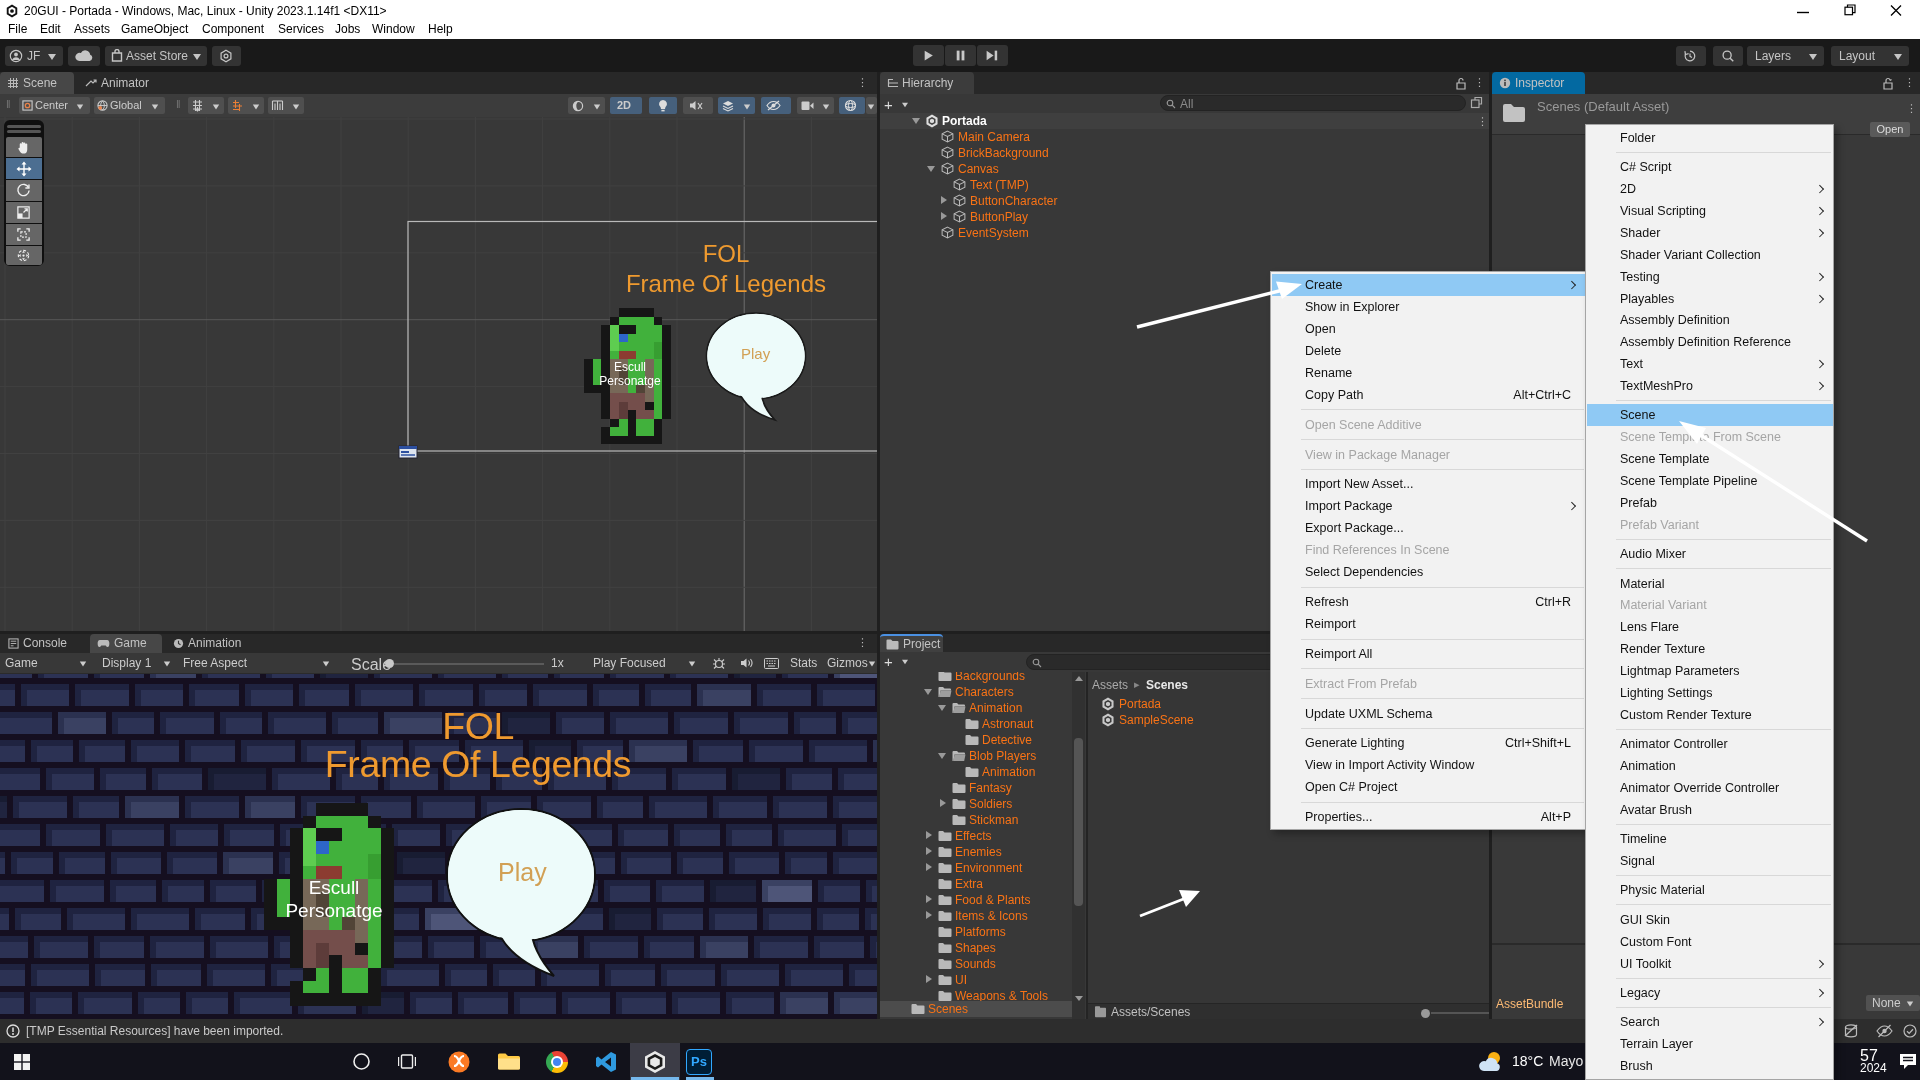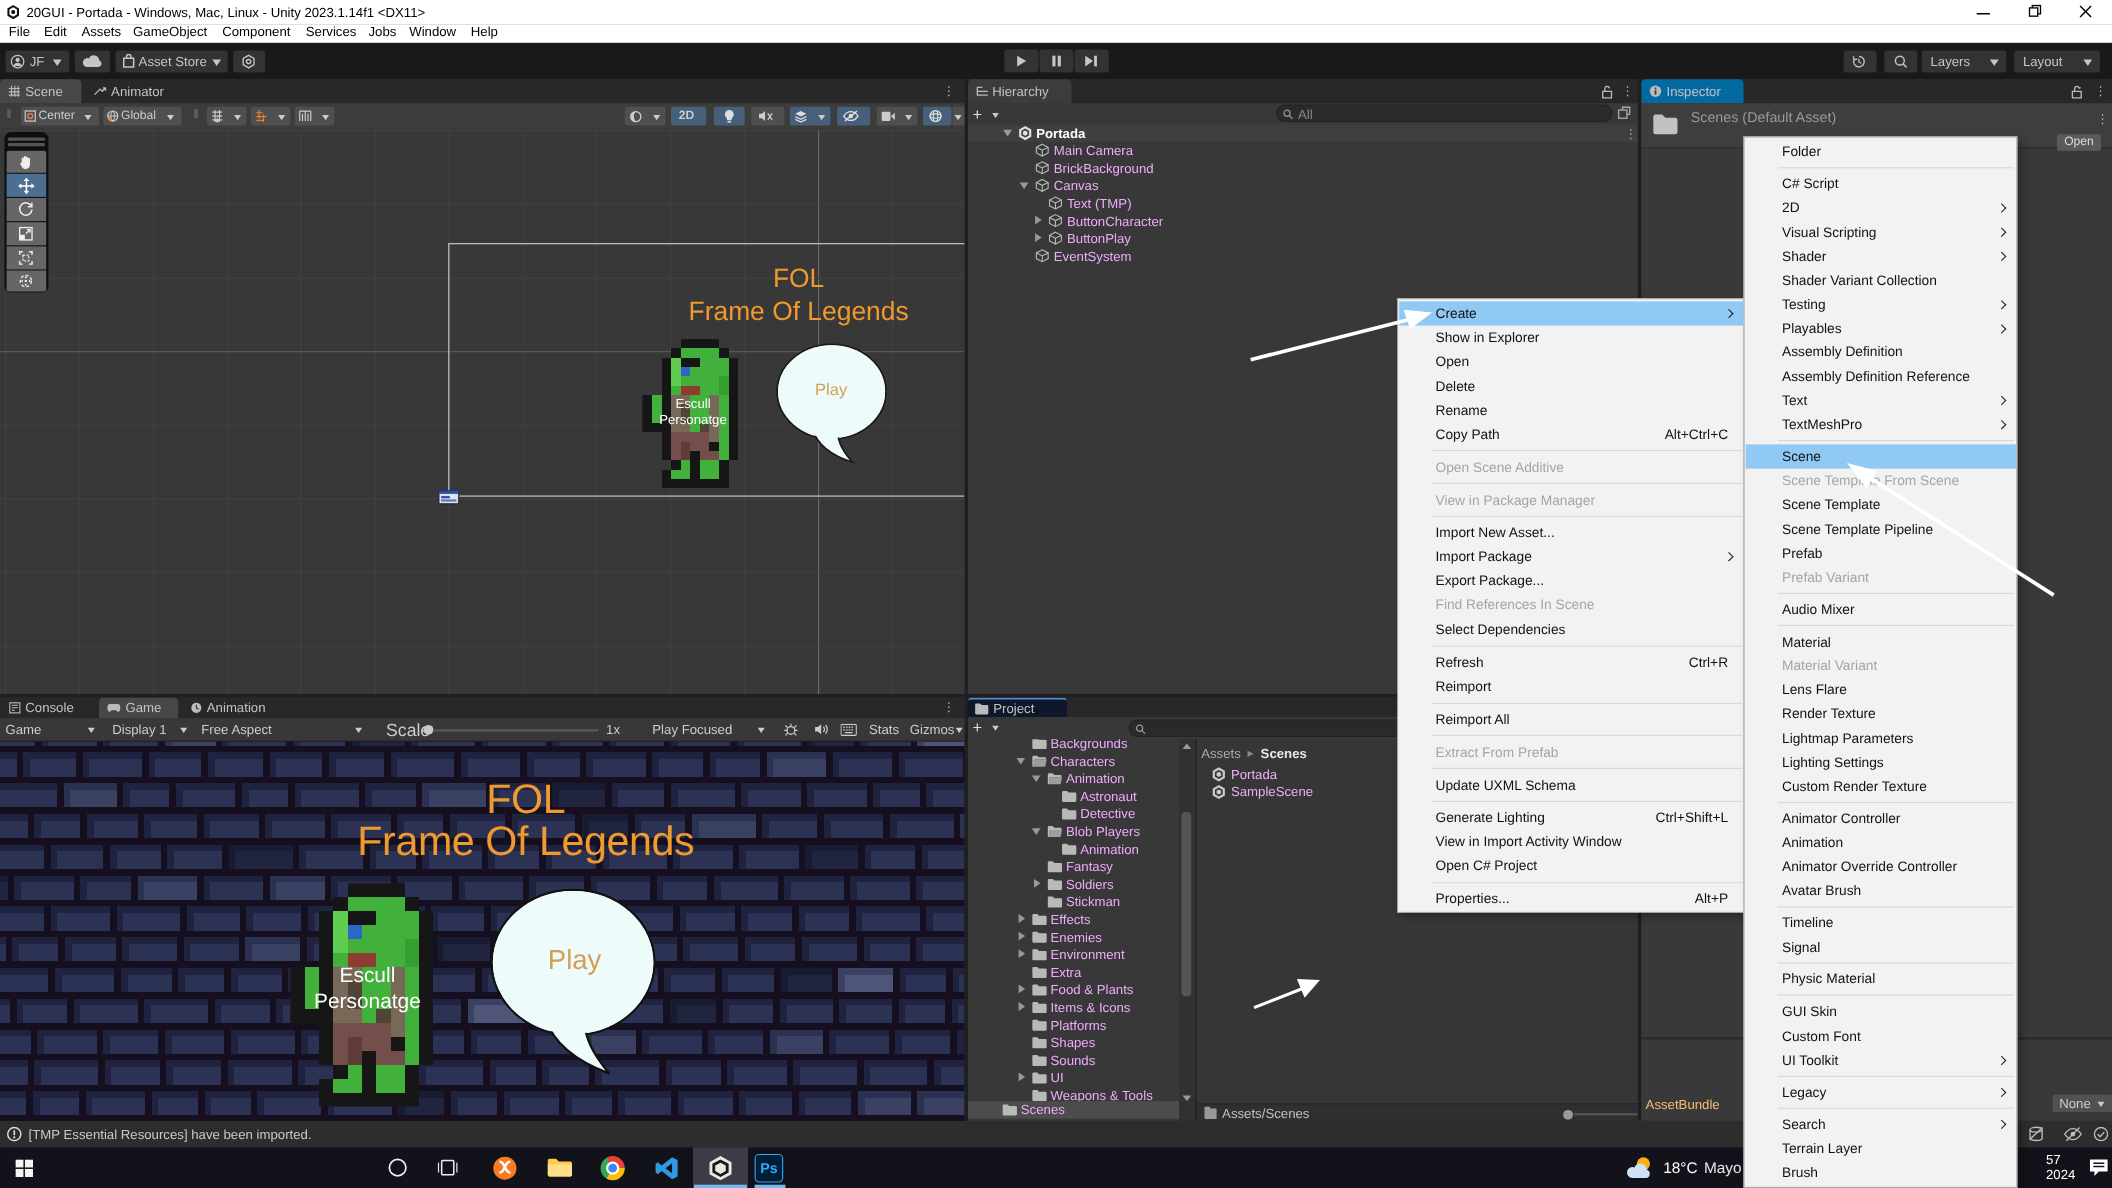--- a/index.html
+++ b/index.html
@@ -15,21 +15,21 @@
 .tabbar { position:absolute; background:#282828; }
 .tab { position:absolute; color:#c3c3c3; font-size:12px; border-radius:4px 4px 0 0; white-space:nowrap; }
 .ptool { position:absolute; background:#3c3c3c; }
 .pbtn { position:absolute; background:#4f4f4f; border-radius:2px; color:#ccc; font-size:11px; white-space:nowrap; }
 .pbtn.blue { background:#46607c; }
 #scene-vp { left:0; top:117px; width:877px; height:517px; background:#383838; overflow:hidden; }
 #game-vp  { left:0; top:674px; width:877px; height:345px; background:#1a1a2e; overflow:hidden; }
 #hier-body { left:880px; top:94px; width:609px; height:537px; background:#383838; overflow:hidden; }
 #proj-body { left:880px; top:652px; width:609px; height:367px; background:#383838; overflow:hidden; }
 #insp-body { left:1492px; top:94px; width:428px; height:925px; background:#393939; }
-.row { position:absolute; height:16px; line-height:16px; font-size:12px; color:#f0abfc; white-space:nowrap; }
+.row { position:absolute; height:16px; line-height:16px; font-size:12px; color:#f97316; white-space:nowrap; }
 .tri { position:absolute; width:0; height:0; }
 .trid { border-left:4.5px solid transparent; border-right:4.5px solid transparent; border-top:6px solid #999; }
 .srch { position:absolute; background:#2a2a2a; border:1px solid #232323; border-radius:9px; color:#8a8a8a; font-size:12px; }
 #statusbar { left:0; top:1019px; width:1920px; height:24px; background:#2d2d2d; color:#c9c9c9; font-size:12px; }
 #taskbar { left:0; top:1043px; width:1920px; height:37px; background:#12121b; }
 .menu { position:absolute; background:#f2f2f2; border:1px solid #a5a5a5; box-shadow:4px 4px 7px rgba(0,0,0,.3); font-size:12.5px; color:#121212; }
 .mi { position:absolute; left:1px; height:22px; line-height:22px; padding-left:33px; white-space:nowrap; }
 .mi .sc { position:absolute; right:14px; }
 .mi .sub { position:absolute; right:11px; top:8px; width:5.5px; height:5.5px; border-right:1.5px solid #222; border-top:1.5px solid #222; transform:rotate(45deg); }
 .mi.dis { color:#a5a5a5; }
@@ -1291,21 +1291,21 @@
     </svg>
     <div class="row" style="left:90px;top:115px">ButtonPlay</div>
     <svg class="abs" style="left:61px;top:132px" width="13" height="13" viewBox="0 0 14 14">
       <path d="M7 1.2 L12.8 4.2 V9.8 L7 12.8 L1.2 9.8 V4.2 Z" fill="none" stroke="#b9b9b9" stroke-width="1.1"></path>
       <path d="M1.2 4.2 L7 7 L12.8 4.2 M7 7 V12.8" fill="none" stroke="#b9b9b9" stroke-width="1.1"></path>
     </svg>
     <div class="row" style="left:78px;top:131px">EventSystem</div>
 </div>
 
 <div class="tabbar abs" style="left:880px;top:634px;width:609px;height:18px">
-  <div class="tab" style="left:0;top:0;width:90px;height:18px;background:#0f172a;border-top:2px solid #4a90e2">
+  <div class="tab" style="left:0;top:0;width:63px;height:18px;background:#404040;border-top:2px solid #4a90e2">
     <svg class="abs" style="left:6px;top:3px" width="13" height="11" viewBox="0 0 13 11">
         <path d="M0.5 1.5 A1 1 0 0 1 1.5 0.5 H5 L6.5 2 H11.5 A1 1 0 0 1 12.5 3 V9.5 A1 1 0 0 1 11.5 10.5 H1.5 A1 1 0 0 1 0.5 9.5 Z" fill="#bbb"></path>
       </svg>
     <span class="abs" style="left:23px;top:1px">Project</span>
   </div>
 </div>
 <div id="proj-body" class="abs">
 
   <span class="abs" style="left:4px;top:1px;color:#ddd;font-size:15px">+</span>
   <span class="tri trid abs" style="left:21px;top:7px;border-top-color:#ccc;transform:scale(.75)"></span>
@@ -1557,21 +1557,21 @@
   <div class="abs" style="left:686px;top:6px;width:26px;height:26px;background:#001e36;border:1.5px solid #31a8ff;border-radius:4px;color:#31a8ff;font-size:13px;font-weight:bold;text-align:center;line-height:23px">Ps</div>
   <div class="abs" style="left:686px;top:34px;width:28px;height:3px;background:#76b9ed"></div>
 
   <svg class="abs" style="left:1478px;top:6px" width="26" height="26" viewBox="0 0 26 26">
       <circle cx="16" cy="9" r="6" fill="#f9b013"></circle>
       <path d="M6 22 a5 5 0 1 1 1.8-9.7 a6 6 0 0 1 11.4 2 a4 4 0 0 1-.8 7.7 Z" fill="#cfe3f5"></path>
     </svg>
   <span class="abs" style="left:1512px;top:10px;color:#fff;font-size:14px">18°C</span>
   <span class="abs" style="left:1549px;top:10px;color:#e8e8e8;font-size:14px">Mayo</span>
 
-  <span class="abs" style="left:1860px;top:4px;color:#fff;font-size:12px">57</span>
+  <span class="abs" style="left:1860px;top:4px;color:#fff;font-size:16px">57</span>
   <span class="abs" style="left:1860px;top:18px;color:#fff;font-size:12px">2024</span>
   <svg class="abs" style="left:1898px;top:9px" width="20" height="18" viewBox="0 0 20 18">
       <path d="M2 2 H18 V13 H10 L6 17 V13 H2 Z" fill="#fff"></path>
       <path d="M5 5.5 H15 M5 8.5 H15" stroke="#12121b" stroke-width="1.4"></path>
     </svg>
 </div>
 
 <div class="menu" style="left:1270px;top:271px;width:316px;height:559px">
     <div class="mi hl" style="top:2px;width:313px">Create<span class="sub"></span></div>
     <div class="mi" style="top:24px;width:313px">Show in Explorer</div>

